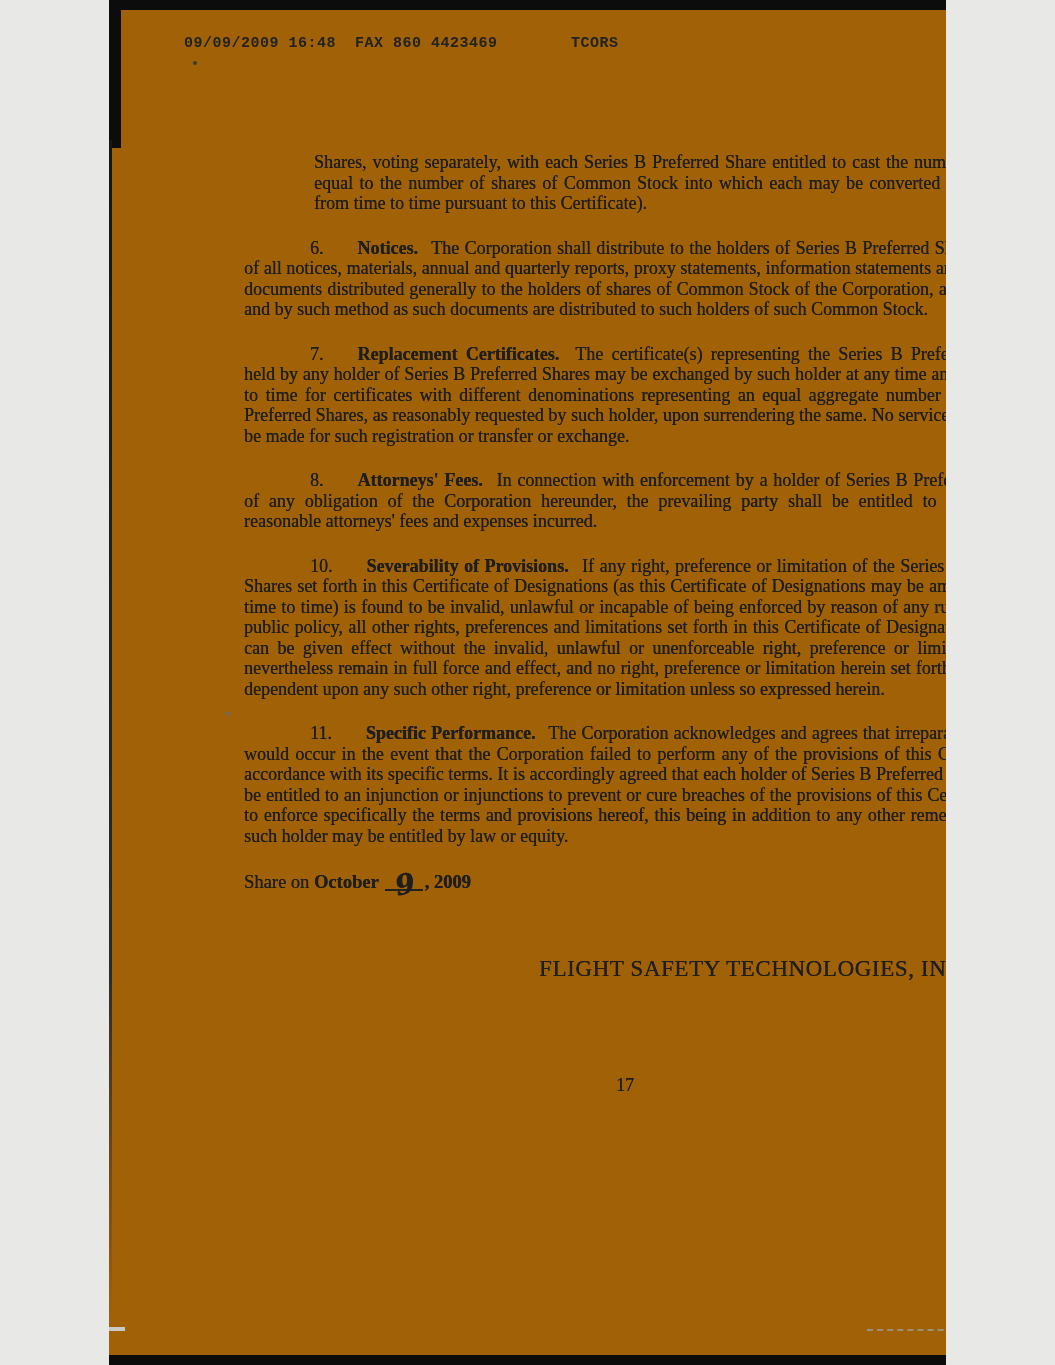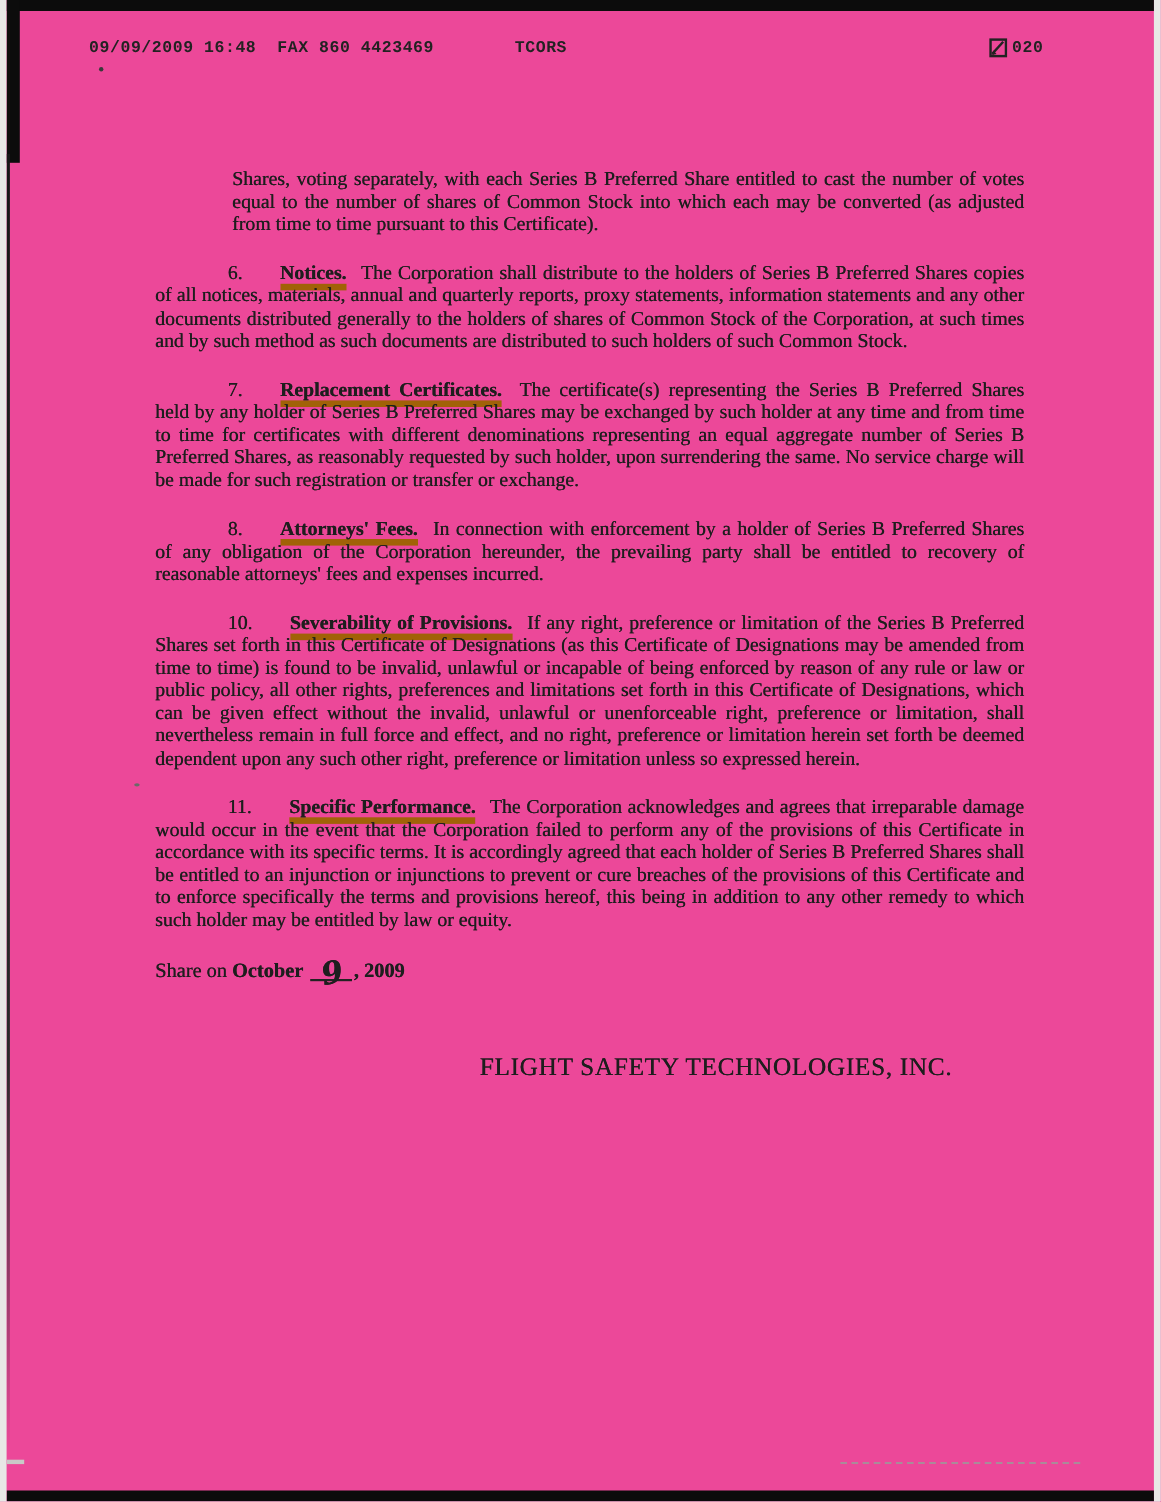--- a/index.html
+++ b/index.html
@@ -1,20 +1,20 @@
 <!DOCTYPE html>
 <html><head>
 <meta charset="utf-8">
 <style>
   html,body{margin:0;padding:0;background:#e8e8e6;}
   .page{
     position:relative;
-    width:1043px;height:1365px;
+    width:837px;height:1365px;
     margin:0 auto;
-    background:#ec4899;
+    background:#a16207;
     overflow:hidden;
     font-family:"Liberation Serif", serif;
     color:#1e1e1e;
   }
   
   .edge-top{position:absolute;top:0;left:0;width:1055px;height:10px;background:#0c0c0c;}
   .edge-corner{position:absolute;top:0;left:0;width:12px;height:148px;background:#0c0c0c;}
   .edge-left{position:absolute;top:140px;left:0;width:3px;height:1180px;
     background:linear-gradient(#161616 0%,#2a2a2a 70%,rgba(40,40,40,0) 100%);}
   .edge-right{position:absolute;top:50px;left:1048px;width:4px;height:1315px;
@@ -95,16 +95,17 @@
 
 
     <p class="sec"><span class="sec-num">10.</span><span class="sec-title">Severability of Provisions.</span> <span>If any right, preference or limitation of the Series B Preferred Shares set forth in this Certificate of Designations (as this Certificate of Designations may be amended from time to time) is found to be invalid, unlawful or incapable of being enforced by reason of any rule or law or public policy, all other rights, preferences and limitations set forth in this Certificate of Designations, which can be given effect without the invalid, unlawful or unenforceable right, preference or limitation, shall nevertheless remain in full force and effect, and no right, preference or limitation herein set forth be deemed dependent upon any such other right, preference or limitation unless so expressed herein.</span></p>
 
     <p class="sec"><span class="sec-num">11.</span><span class="sec-title">Specific Performance.</span> <span>The Corporation acknowledges and agrees that irreparable damage would occur in the event that the Corporation failed to perform any of the provisions of this Certificate in accordance with its specific terms.  It is accordingly agreed that each holder of Series B Preferred Shares shall be entitled to an injunction or injunctions to prevent or cure breaches of the provisions of this Certificate and to enforce specifically the terms and provisions hereof, this being in addition to any other remedy to which such holder may be entitled by law or equity.</span></p>
 
     <p class="sig"><span>Share on </span><span class="sig-bold">October</span><span class="day-slot"><span class="handwritten">9</span></span><span class="sig-bold">, 2009</span></p>
 
     <p class="company">FLIGHT SAFETY TECHNOLOGIES, INC.</p>
 
+    <p class="pagenum">17</p>
 
   </div>
 
 </div>
 
 </body></html>

